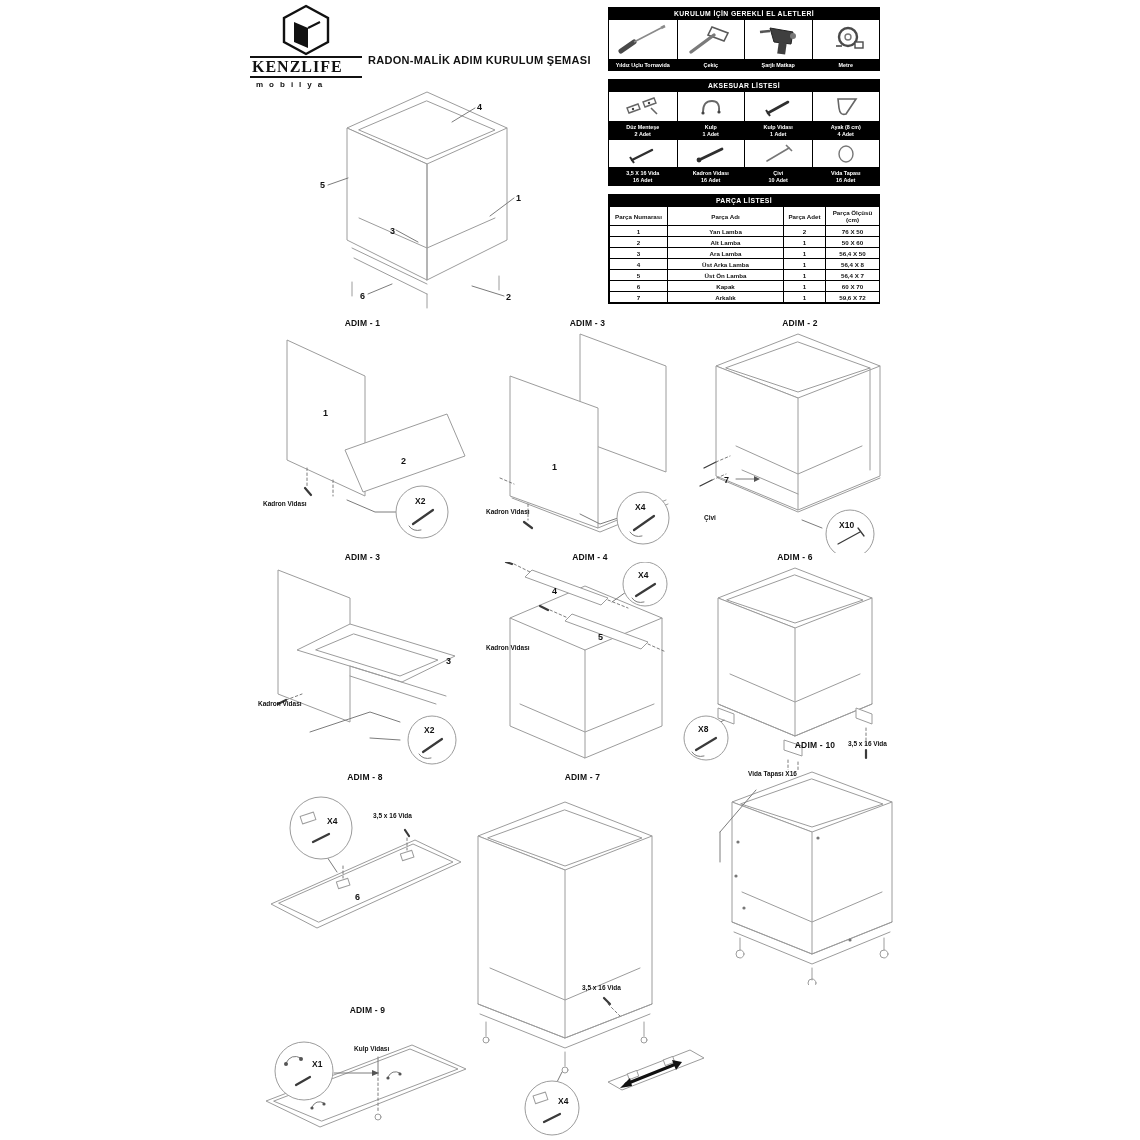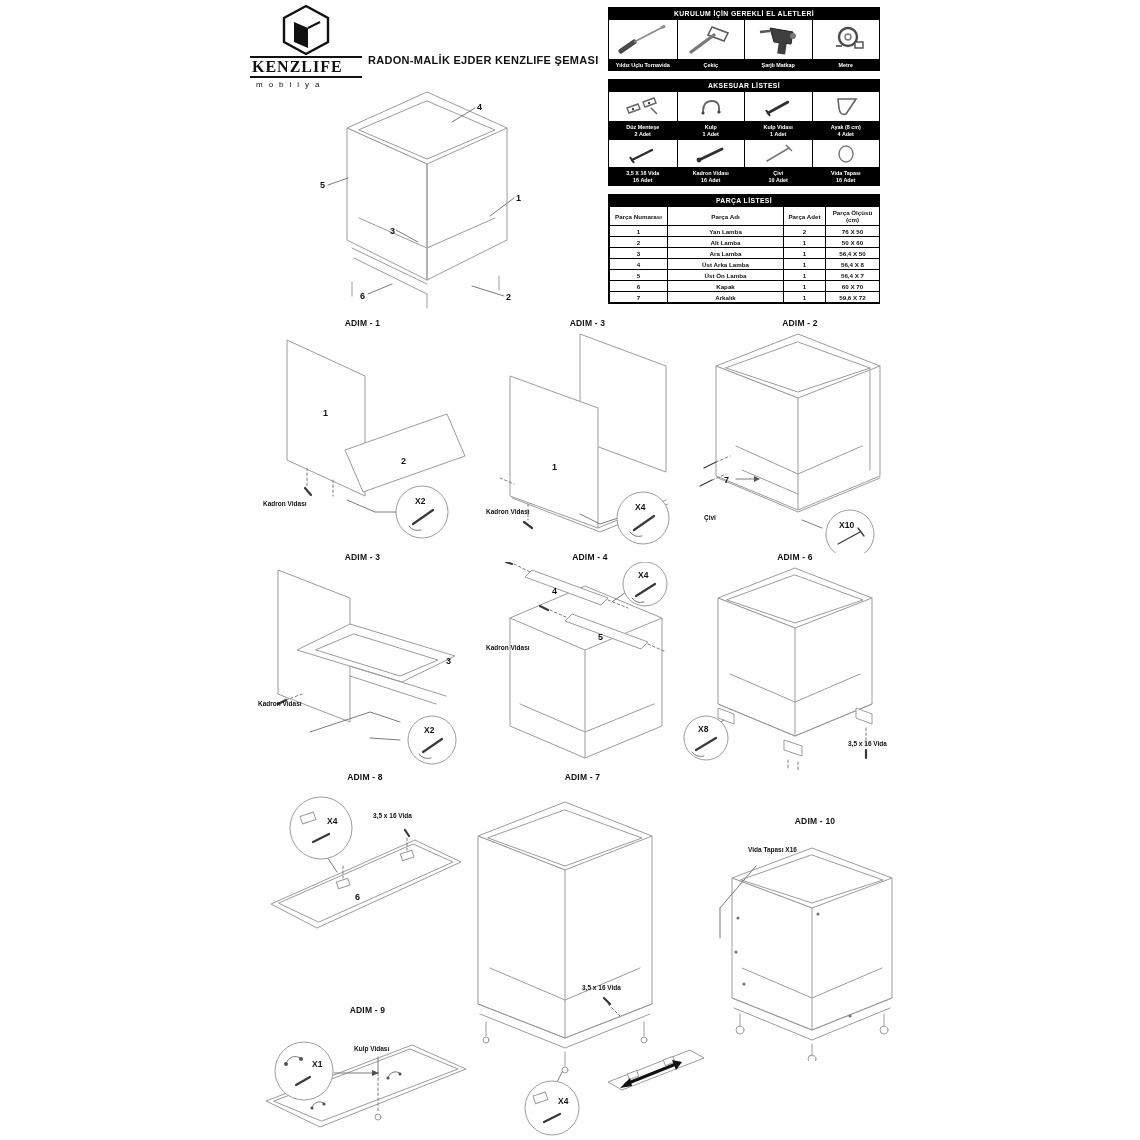--- a/index.html
+++ b/index.html
@@ -5,21 +5,21 @@
   *{margin:0;padding:0;box-sizing:border-box}
   html,body{background:#fff}
   .page{position:relative;width:1140px;height:1140px;background:#fff;overflow:hidden;
         font-family:"Liberation Sans",sans-serif;color:#111}
   .abs{position:absolute}
 
   
   .logo{position:absolute;left:250px;top:4px;width:112px;text-align:left}
   .brand{font-family:"Liberation Serif",serif;font-weight:bold;font-size:16px;letter-spacing:1px;
          border-top:2px solid #111;border-bottom:2px solid #111;padding:0 2px;line-height:1.15}
-  .brand-sub{font-weight:normal;font-size:8px;letter-spacing:6px;margin-top:2px;padding-left:6px}
+  .brand-sub{font-weight:bold;font-size:8px;letter-spacing:6px;margin-top:2px;padding-left:6px}
   .doc-title{position:absolute;left:368px;top:54px;font-weight:bold;font-size:11px;letter-spacing:.3px}
 
   
   .panel{position:absolute;border:1.5px solid #000;background:#fff;width:272px}
   .band{background:#000;color:#fff;font-weight:bold;font-size:6.8px;text-align:center;
         letter-spacing:.4px;padding:2px 0}
   .grid4{display:grid;grid-template-columns:repeat(4,1fr)}
   .icell{border-left:1px solid #000;display:flex;align-items:center;justify-content:center;background:#fff}
   .icell:first-child{border-left:none}
   .lcell{border-left:1px solid #000;background:#000;color:#fff;font-size:5.4px;font-weight:bold;
@@ -54,21 +54,21 @@
 
   <div class="logo">
     <svg width="56" height="52" viewBox="0 0 56 52" style="margin:0 auto">
       <polygon points="28,2 50,14 50,38 28,50 6,38 6,14" fill="none" stroke="#111" stroke-width="2.4"></polygon>
       <polygon points="16,18 30,24 30,44 16,38" fill="#111"></polygon>
       <polyline points="30,24 42,18" fill="none" stroke="#111" stroke-width="2"></polyline>
     </svg>
     <div class="brand">KENZLIFE</div>
     <div class="brand-sub">mobilya</div>
   </div>
-  <div class="doc-title">RADON-MALİK EJDER KENZLIFE ŞEMASI</div>
+  <div class="doc-title">RADON-MALİK ADIM KURULUM ŞEMASI</div>
 
   <div class="panel" style="left:608px;top:7px">
     <div class="band">KURULUM İÇİN GEREKLİ EL ALETLERİ</div>
     <div class="grid4" style="height:40px;border-top:1px solid #000">
       <div class="icell">
         <svg width="60" height="36" viewBox="0 0 60 36">
           <path d="M8 29 L21 20" stroke="#4a4a4a" stroke-width="5" stroke-linecap="round" fill="none"></path>
           <path d="M21 20 L48 6" stroke="#8a8a8a" stroke-width="1.6" fill="none"></path>
           <path d="M48 6 L52 4" stroke="#8a8a8a" stroke-width="2.6" fill="none"></path>
         </svg>
@@ -473,21 +473,21 @@
       <polygon points="222,280 212,278 216,288" fill="#111"></polygon>
       <polyline class="dk" points="102,290 94,306"></polyline>
       <circle class="lnw" cx="92" cy="326" r="27"></circle>
       <text class="co-x" x="98" y="322">X4</text>
       <rect class="lnw" x="74" y="312" width="13" height="8" transform="rotate(-18 80 316)"></rect>
       <path class="scrw" d="M84 340 L100 332"></path>
     </svg>
     <div class="ann" style="left:122px;top:212px">3,5 x 16 Vida</div>
   </div>
 
-  <div class="step" style="left:700px;top:816px;width:230px;height:245px">
+  <div class="step" style="left:700px;top:740px;width:230px;height:245px">
     <div class="step-title">ADIM - 10</div>
     <svg class="drawing" width="230" height="235" viewBox="0 0 230 235">
       <polygon class="lnw" points="112,22 192,52 112,82 32,52"></polygon>
       <polygon class="ln" points="112,29 183,54 112,77 41,54"></polygon>
       <polygon class="lnw" points="32,52 32,172 112,204 112,82"></polygon>
       <polyline class="ln" points="192,52 192,172 112,204"></polyline>
       <polyline class="ln" points="42,142 112,172 182,142"></polyline>
       <polyline class="ln" points="32,172 112,204 192,172"></polyline>
       <polyline class="ln" points="34,182 112,214 190,182"></polyline>
       <line class="ln" x1="40" y1="188" x2="40" y2="200"></line>

